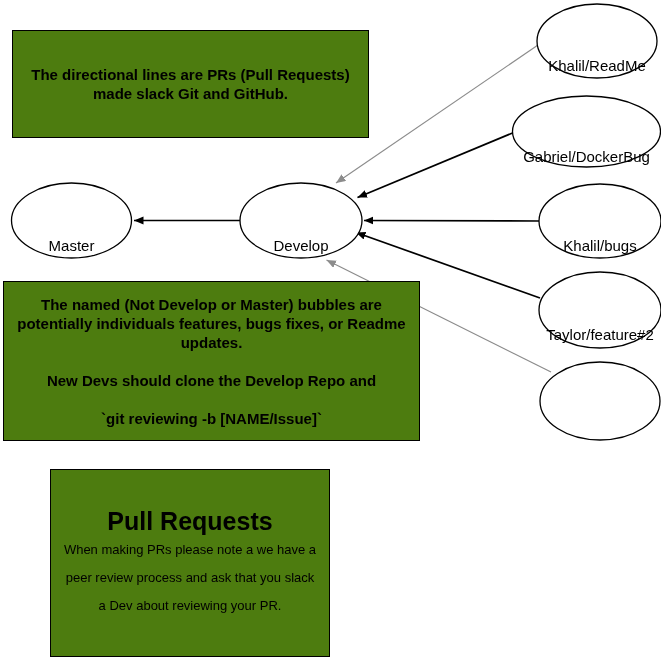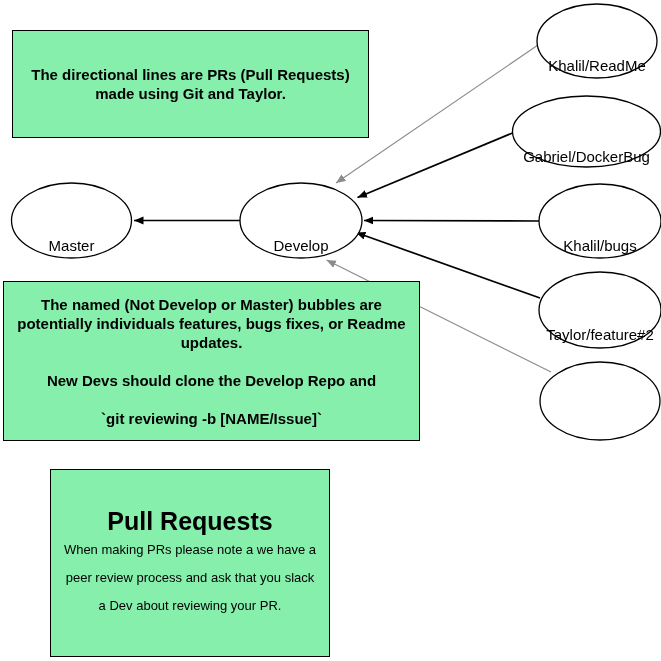--- a/index.html
+++ b/index.html
@@ -33,21 +33,21 @@
     margin-top: 24px;
   }
   .node-label.wrap {
     white-space: normal;
     width: 112px;
   }
   .note-box {
     position: absolute;
     z-index: 1;
     box-sizing: border-box;
-    background: #86efac;
+    background: #4d7c0f;
     border: 1.3px solid #000000;
     display: flex;
     flex-direction: column;
     justify-content: center;
     text-align: center;
   }
   .note-box.bold {
     font-weight: bold;
     font-size: 15px;
     line-height: 19px;
@@ -126,21 +126,21 @@
 
   <div class="node-label" style="left:71.5px; top:220.5px;">Master</div>
   <div class="node-label" style="left:301px; top:220.5px;">Develop</div>
   <div class="node-label" style="left:597px; top:41px;">Khalil/ReadMe</div>
   <div class="node-label" style="left:586.5px; top:131.5px;">Gabriel/DockerBug</div>
   <div class="node-label" style="left:600px; top:221px;">Khalil/bugs</div>
   <div class="node-label" style="left:600px; top:310px;">Taylor/feature#2</div>
 
   <div class="note-box bold note-top">
     <div class="line">The directional lines are PRs (Pull Requests)</div>
-    <div class="line">made using Git and Taylor.</div>
+    <div class="line">made slack Git and GitHub.</div>
   </div>
 
   <div class="note-box bold note-middle">
     <p class="para">The named (Not Develop or Master) bubbles are potentially individuals features, bugs fixes, or Readme updates.</p>
     <p class="para">New Devs should clone the Develop Repo and</p>
     <p class="para">`git reviewing -b [NAME/Issue]`</p>
   </div>
 
   <div class="note-box note-bottom">
     <div class="title">Pull Requests</div>

